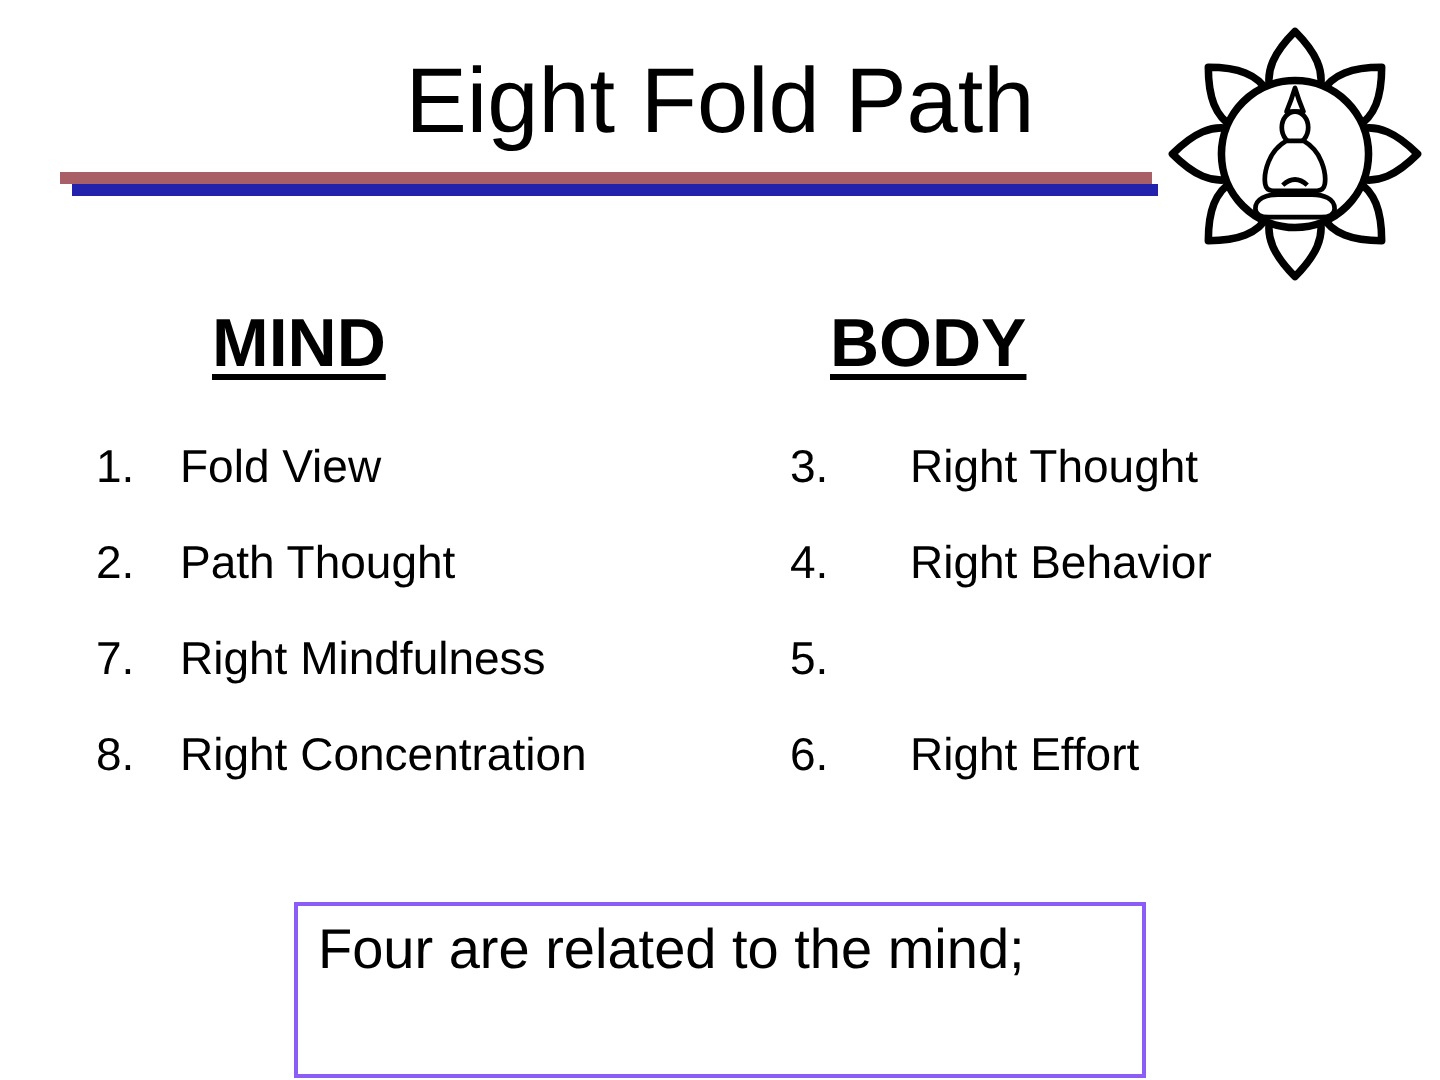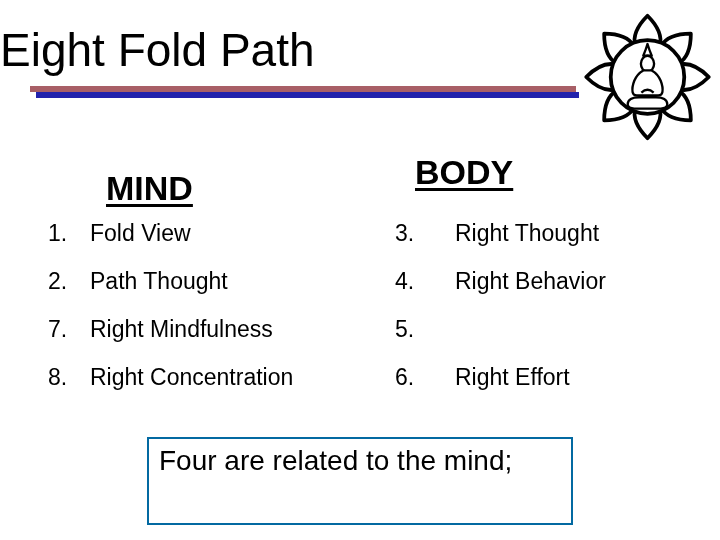--- a/index.html
+++ b/index.html
@@ -18,20 +18,21 @@
   .slide {
     position: absolute;
     inset: 0;
     background: #ffffff;
   }
   .title {
     position: absolute;
     left: 0;
     top: 24px;
     width: 720px;
+    text-align: center;
     font-size: 46px;
     line-height: 1.15;
     font-weight: 400;
     color: #000000;
     white-space: nowrap;
   }
   .line-red {
     position: absolute;
     left: 30px;
     top: 86px;
@@ -57,45 +58,45 @@
   .col-header {
     position: absolute;
     top: 153px;
     font-size: 34px;
     font-weight: 700;
     text-decoration: underline;
     text-decoration-thickness: 3px;
     text-underline-offset: 4px;
     white-space: nowrap;
   }
-  .col-header.mind { left: 106px; margin-top: 16px; }
+  .col-header.mind { left: 106px; }
   .col-header.body { left: 415px; }
   .list {
     position: absolute;
     top: 209px;
   }
   .list.mind { left: 48px; }
   .list.body { left: 395px; }
   .row {
     height: 48px;
     display: flex;
     align-items: center;
     font-size: 23px;
     white-space: nowrap;
   }
   .row .num { display: inline-block; flex: 0 0 auto; }
   .list.mind .num { width: 42px; }
   .list.body .num { width: 60px; }
   .footer-box {
     position: absolute;
     left: 147px;
-    top: 437px;
+    top: 451px;
     width: 426px;
     height: 88px;
-    border: 2px solid #0369a1;
+    border: 2px solid #8b5cf6;
     box-sizing: border-box;
     background: #ffffff;
     font-size: 28px;
     line-height: 38px;
     padding: 3px 0 0 10px;
     white-space: nowrap;
   }
 </style>
 </head>
 <body>

